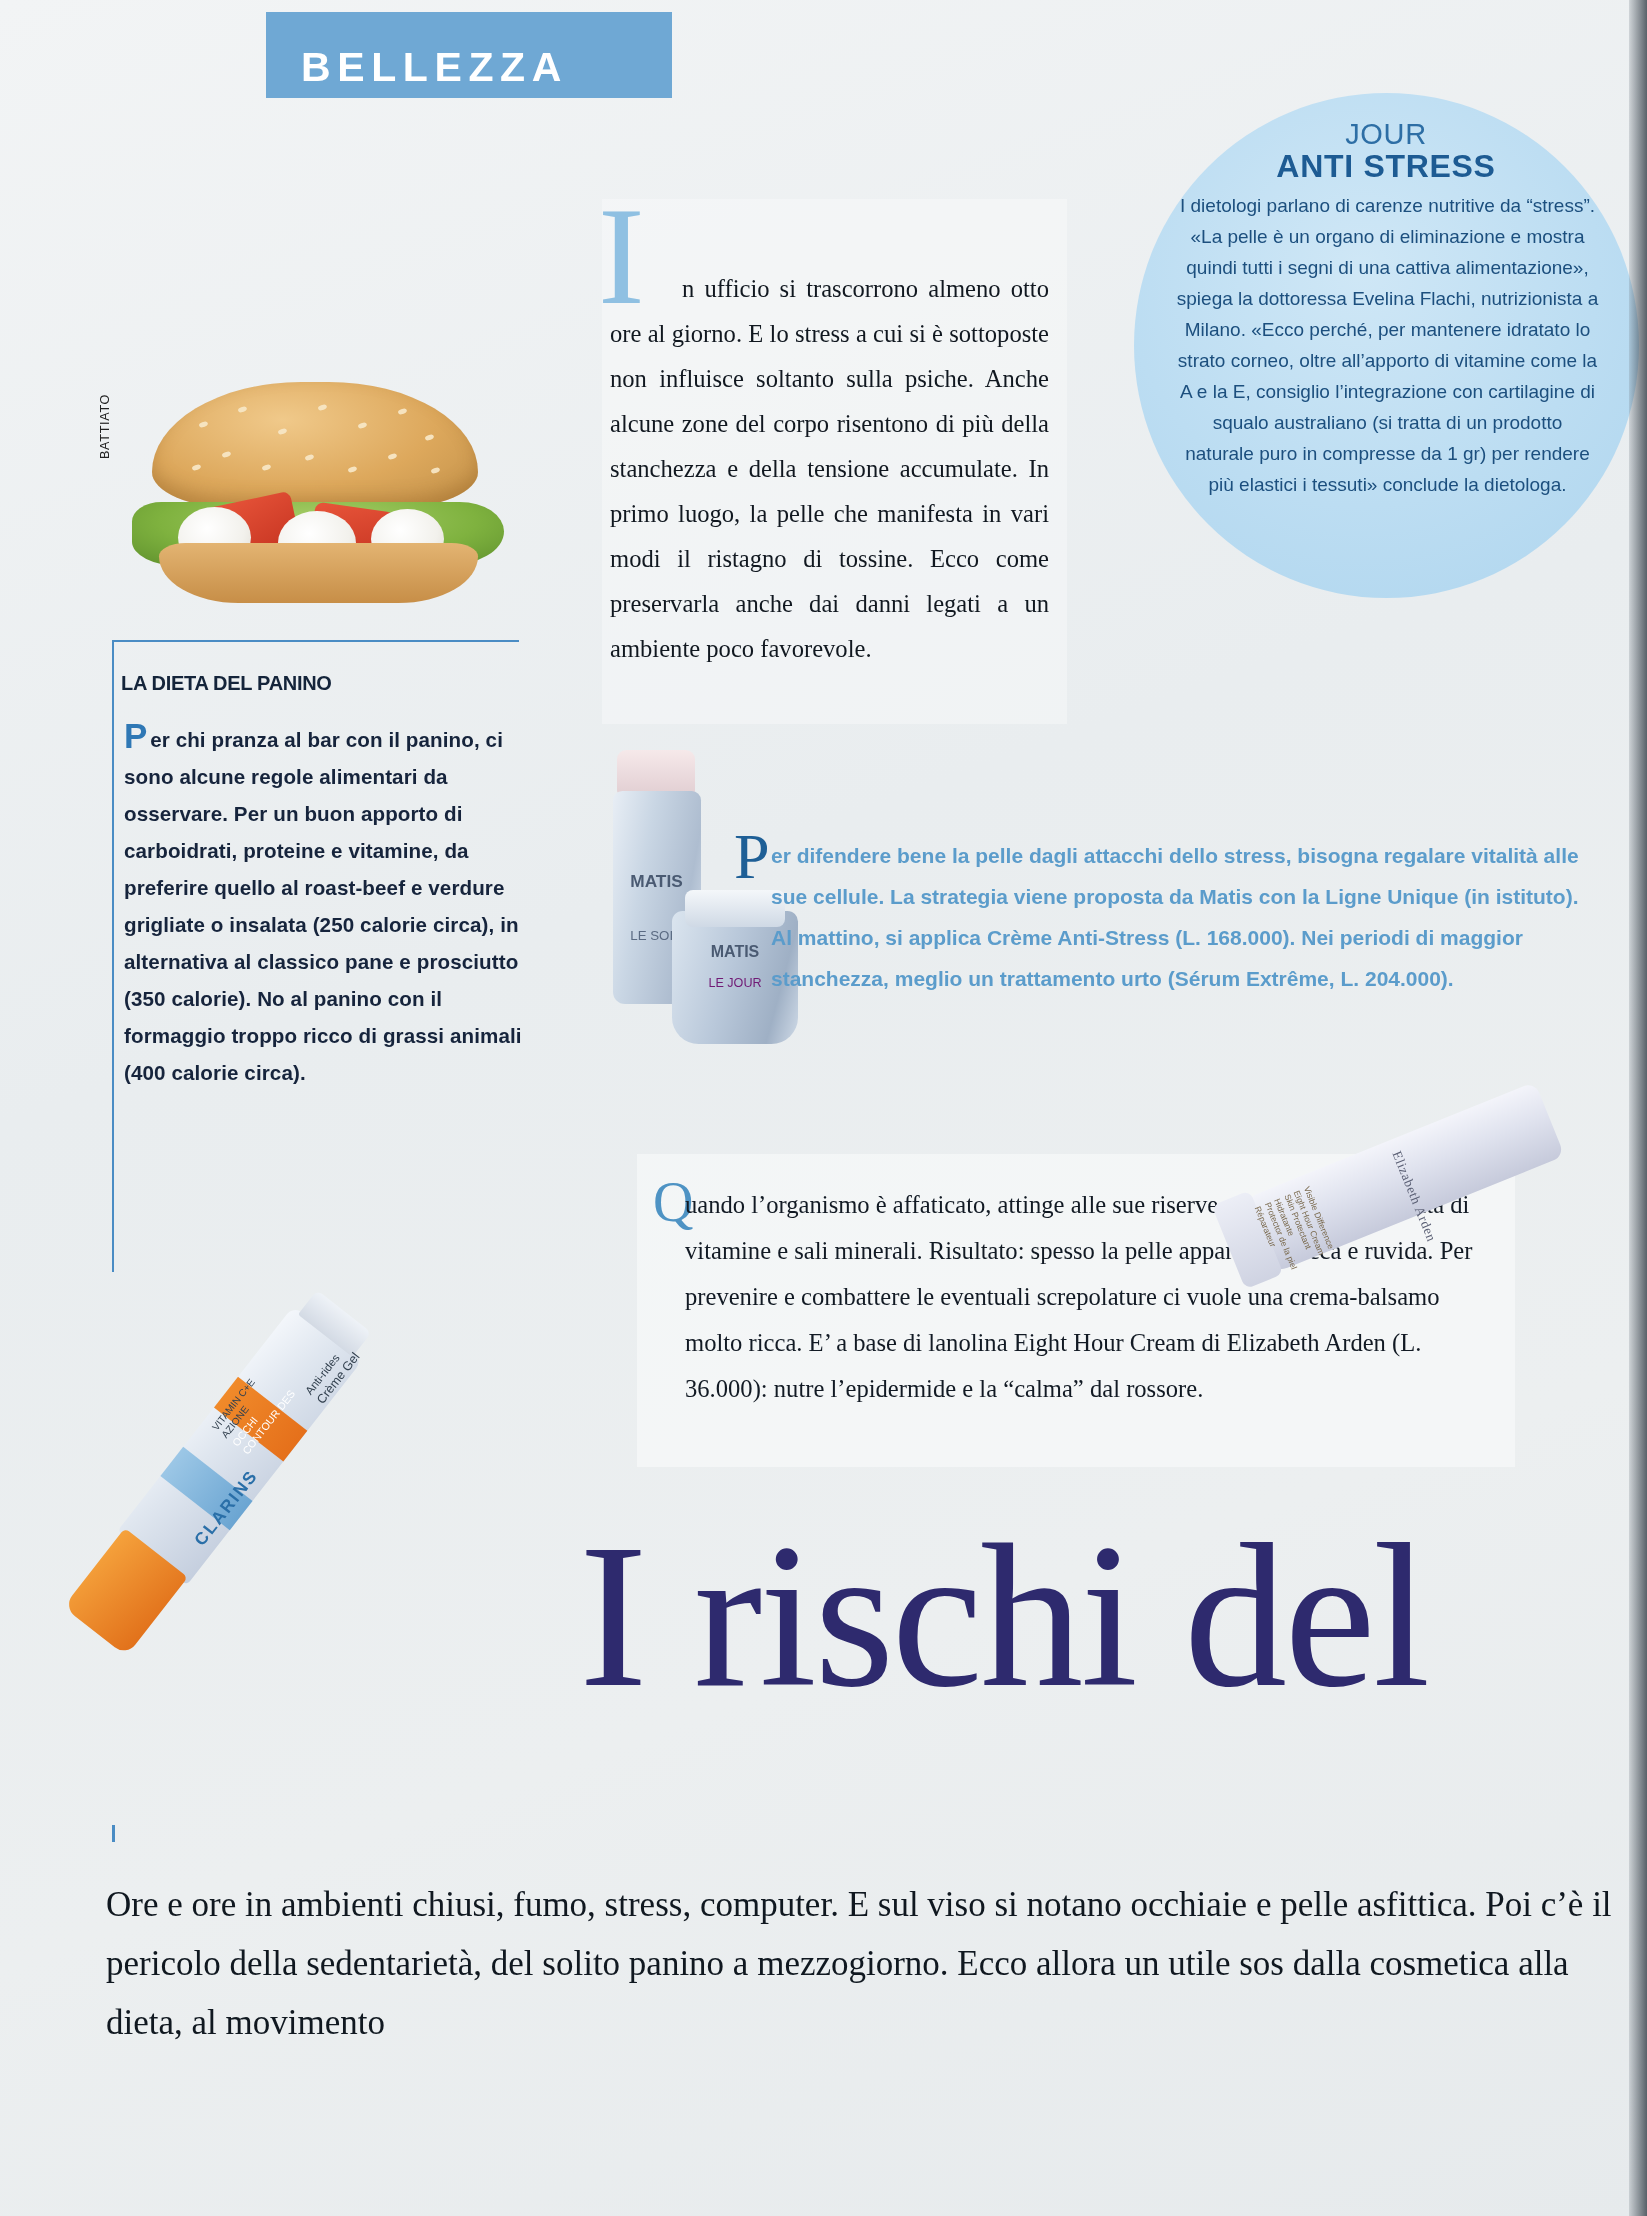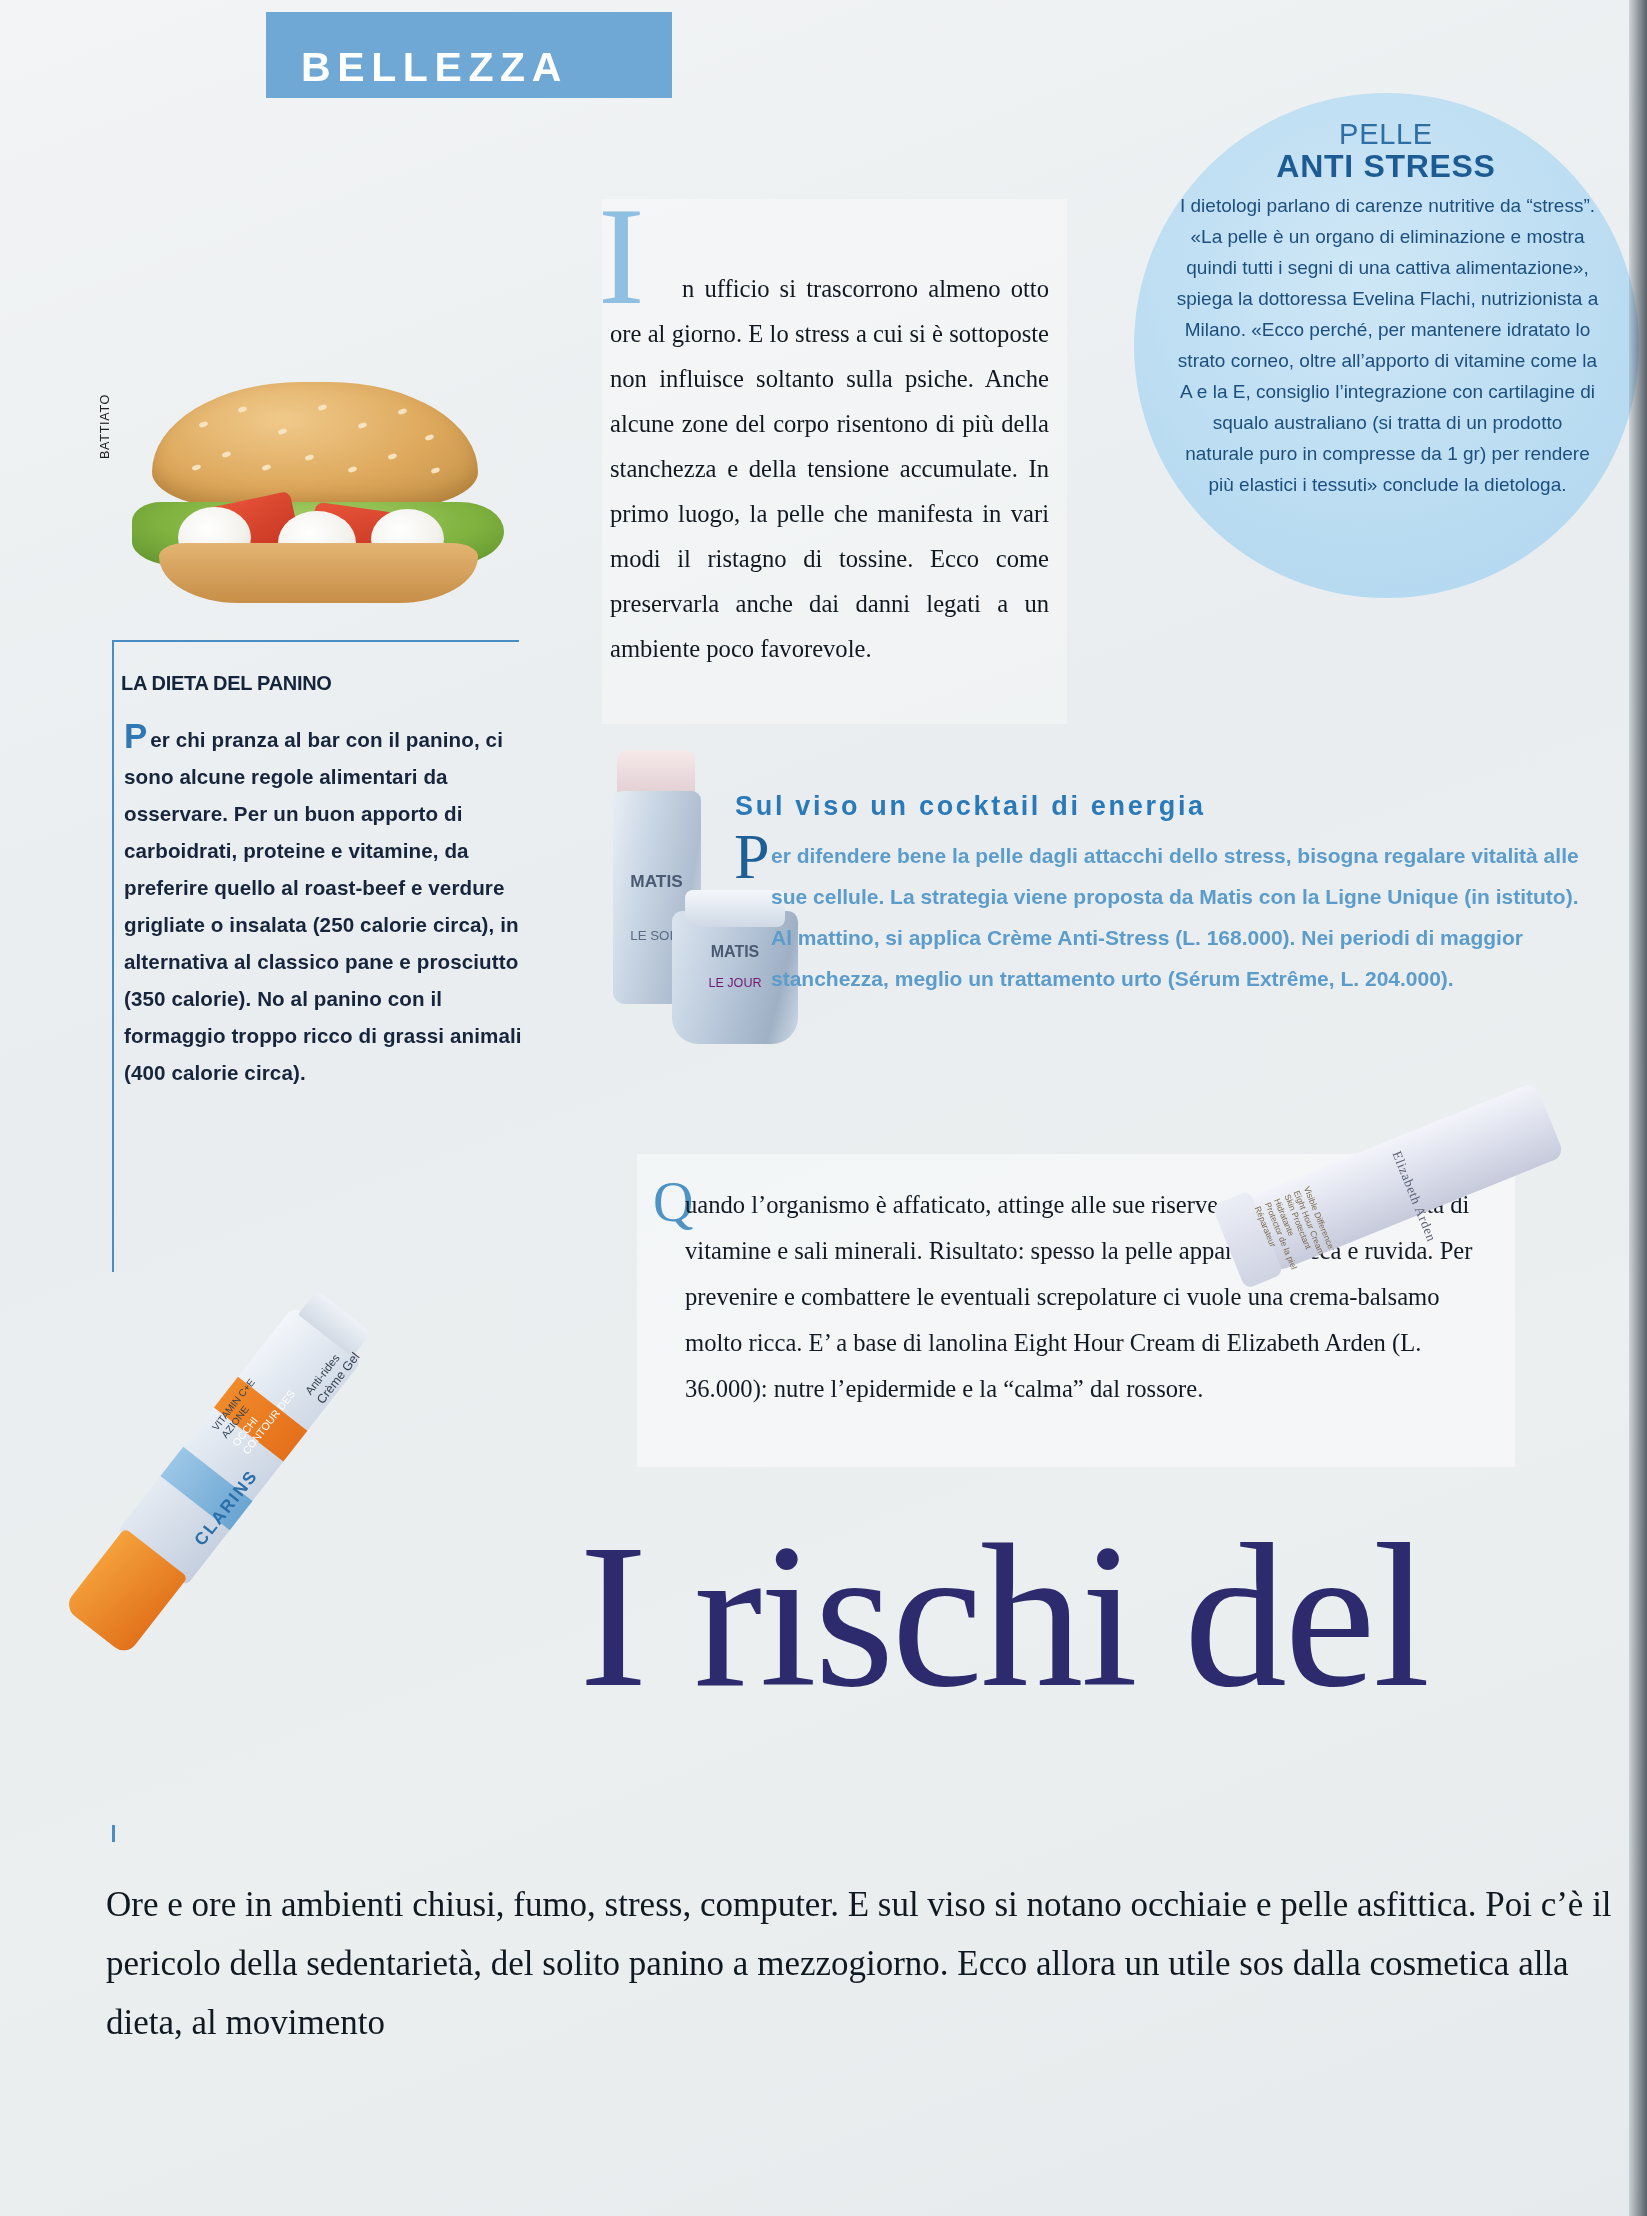--- a/index.html
+++ b/index.html
@@ -481,36 +481,35 @@
   <div class="layer dieta-title">LA DIETA DEL PANINO</div>
   <div class="layer dieta-body">
     <span class="dropcap-blue">P</span><span>er chi  pranza al bar  con il panino, ci sono alcune regole alimentari da osservare. Per un buon apporto di carboidrati, proteine e vitamine, da preferire quello al roast-beef e verdure grigliate o insalata (250 calorie circa), in alternativa al classico pane e prosciutto (350 calorie). No al panino con il formaggio troppo ricco di grassi animali (400 calorie circa).</span>
   </div>
 
   <div class="layer intro-bg"></div>
   <div class="layer intro-cap">I</div>
   <div class="layer intro-body">n ufficio si trascorrono almeno otto ore al giorno. E lo stress a cui si è sottoposte non influisce soltanto sulla psiche. Anche alcune zone del corpo risentono di più della stanchezza e della tensione accumulate. In primo luogo, la pelle che manifesta in vari modi il ristagno di tossine. Ecco come preservarla anche dai danni legati a un ambiente poco favorevole.</div>
 
   <div class="layer circle"></div>
-  <div class="layer circle-t1">PELLE</div>
+  <div class="layer circle-t1">JOUR</div>
   <div class="layer circle-t2">ANTI STRESS</div>
   <div class="layer circle-body">I dietologi parlano di carenze nutritive da “stress”. «La pelle è un organo di eliminazione e mostra quindi tutti i segni di una cattiva alimentazione», spiega la dottoressa Evelina Flachi, nutrizionista a Milano. «Ecco perché, per mantenere idratato lo strato corneo, oltre all’apporto di vitamine come la A e la E, consiglio  l’integrazione con cartilagine di squalo australiano (si tratta di un prodotto naturale puro in compresse da 1 gr) per rendere più elastici i tessuti» conclude la dietologa.</div>
 
   <div class="layer" style="left:0;top:0;width:1647px;height:2216px;pointer-events:none">
     <div class="matis-cap"></div>
     <div class="matis-bottle"></div>
     <div class="matis-label">MATIS</div>
     <div class="matis-label2">LE SOIR</div>
     <div class="jar"></div>
     <div class="jar-lid"></div>
     <div class="jar-label">MATIS</div>
     <div class="jar-label2">LE JOUR</div>
   </div>
 
-  <div class="layer cocktail-title">Sul viso un cocktail di energia</div>
   <div class="layer cocktail-cap">P</div>
   <div class="layer cocktail-body">er difendere bene la pelle dagli attacchi dello stress, bisogna regalare vitalità alle sue cellule. La strategia viene proposta da Matis con la Ligne Unique (in istituto). Al mattino, si applica Crème Anti-Stress (L. 168.000). Nei periodi di maggior  stanchezza, meglio un trattamento urto (Sérum Extrême, L. 204.000).</div>
 
   <div class="layer perche-box"></div>
   <div class="layer perche-cap">Q</div>
   <div class="layer perche-body">uando l’organismo è affaticato, attinge alle sue riserve una maggiore quantità di vitamine e sali minerali. Risultato: spesso la pelle appare più secca e ruvida. Per prevenire e combattere le eventuali screpolature ci vuole una crema-balsamo molto ricca. E’ a base di lanolina Eight Hour Cream di Elizabeth Arden (L. 36.000): nutre l’epidermide e la “calma” dal rossore.</div>
 
   <div class="layer arden-tube">
     <div class="arden-body"></div>
     <div class="arden-cap"></div>

